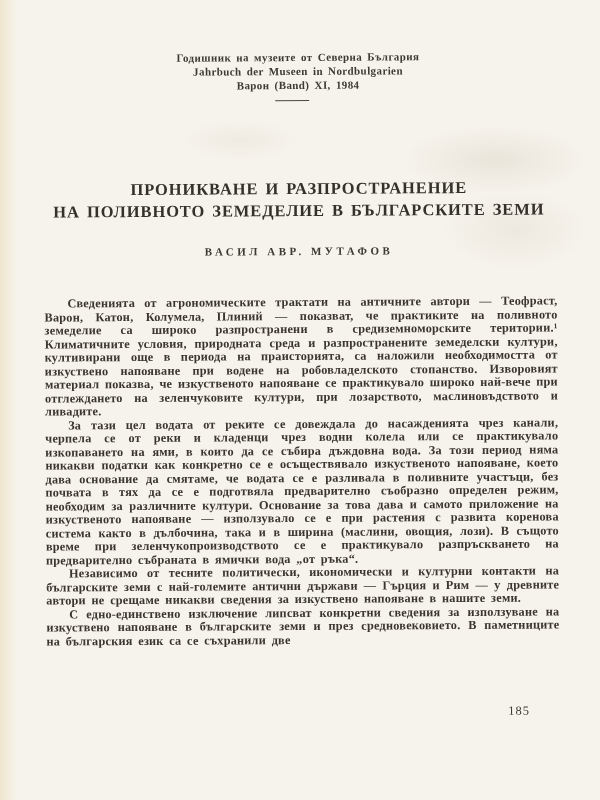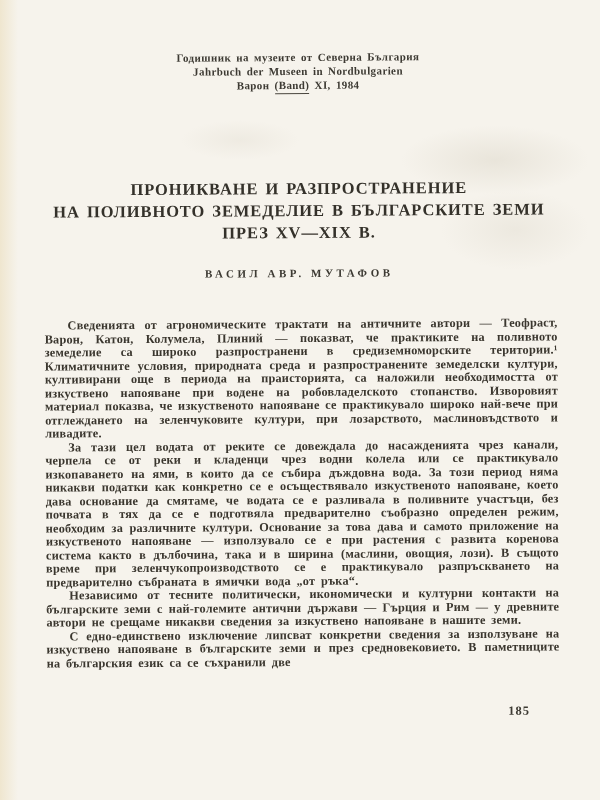--- a/index.html
+++ b/index.html
@@ -52,21 +52,21 @@
     text-align: center;
     font-size: 11px;
     font-weight: bold;
     line-height: 14px;
     letter-spacing: 0.4px;
     color: #3d3a33;
     word-spacing: 2px;
   }
   .band-underlined {
     border-bottom: 1px solid #4a463e;
-    padding-bottom: 2px;
+    padding-bottom: 9px;
   }
   .article-title {
     margin-top: 86px;
     text-align: center;
     font-size: 16.5px;
     font-weight: bold;
     letter-spacing: 0.9px;
     line-height: 22px;
     color: #34312a;
     word-spacing: 2px;
@@ -90,21 +90,21 @@
     color: #3a362e;
   }
   .body-text p {
     text-indent: 23px;
   }
   .page-number {
     position: absolute;
     top: 705px;
     right: 72px;
     font-size: 12.5px;
-    font-weight: bold;
+    font-weight: normal;
     color: #3d3a33;
     letter-spacing: 1px;
   }
 </style>
 </head>
 <body>
 
 <div class="page">
   <div class="edge-shade"></div>
   <div class="smudge s1"></div>
@@ -119,21 +119,20 @@
       <div>
         <span>Варон</span>
         <span class="band-underlined">(Band)</span>
         <span>XI, 1984</span>
       </div>
     </header>
 
     <h1 class="article-title">
       <span>ПРОНИКВАНЕ И РАЗПРОСТРАНЕНИЕ</span><br>
       <span>НА ПОЛИВНОТО ЗЕМЕДЕЛИЕ В БЪЛГАРСКИТЕ ЗЕМИ</span><br>
-      <span>ПРЕЗ XV—XIX В.</span>
     </h1>
 
     <div class="article-author">ВАСИЛ АВР. МУТАФОВ</div>
 
     <main class="body-text">
       <p>Сведенията от агрономическите трактати на античните автори — Теофраст, Варон, Катон, Колумела, Плиний — показват, че практиките на поливното земеделие са широко разпространени в средиземноморските територии.¹ Климатичните условия, природната среда и разпространените земеделски култури, култивирани още в периода на праисторията, са наложили необходимостта от изкуствено напояване при водене на робовладелското стопанство. Изворовият материал показва, че изкуственото напояване се практикувало широко най-вече при отглеждането на зеленчуковите култури, при лозарството, маслиновъдството и ливадите.</p>
       <p>За тази цел водата от реките се довеждала до насажденията чрез канали, черпела се от реки и кладенци чрез водни колела или се практикувало изкопаването на ями, в които да се събира дъждовна вода. За този период няма никакви податки как конкретно се е осъществявало изкуственото напояване, което дава основание да смятаме, че водата се е разливала в поливните участъци, без почвата в тях да се е подготвяла предварително съобразно определен режим, необходим за различните култури. Основание за това дава и самото приложение на изкуственото напояване — използувало се е при растения с развита коренова система както в дълбочина, така и в ширина (маслини, овощия, лози). В същото време при зеленчукопроизводството се е практикувало разпръскването на предварително събраната в ямички вода „от ръка“.</p>
       <p>Независимо от тесните политически, икономически и културни контакти на българските земи с най-големите антични държави — Гърция и Рим — у древните автори не срещаме никакви сведения за изкуствено напояване в нашите земи.</p>
       <p>С едно-единствено изключение липсват конкретни сведения за използуване на изкуствено напояване в българските земи и през средновековието. В паметниците на българския език са се съхранили две</p>
     </main>

